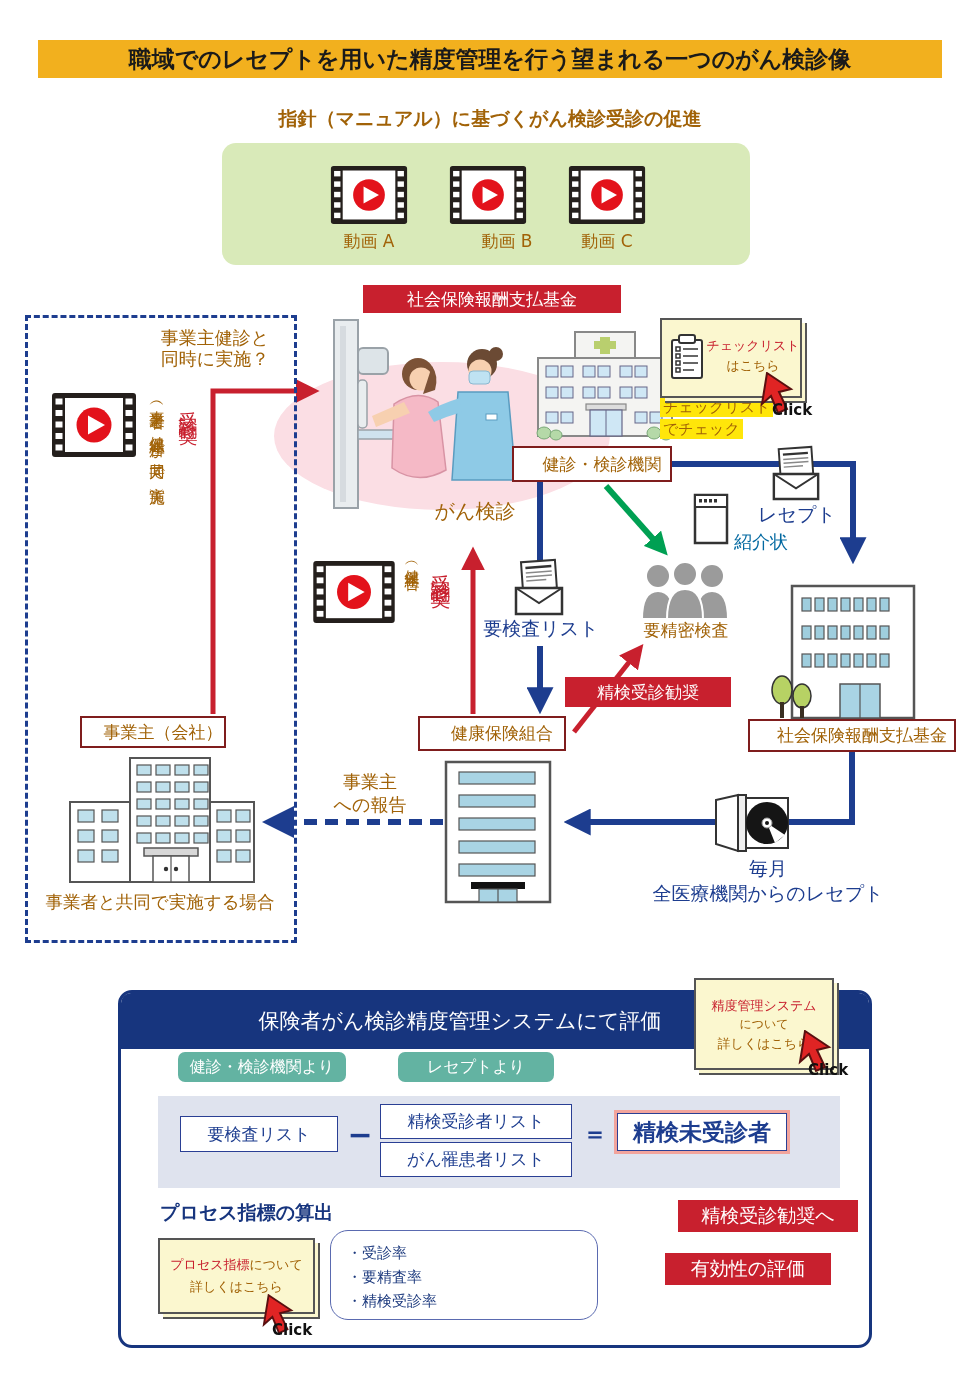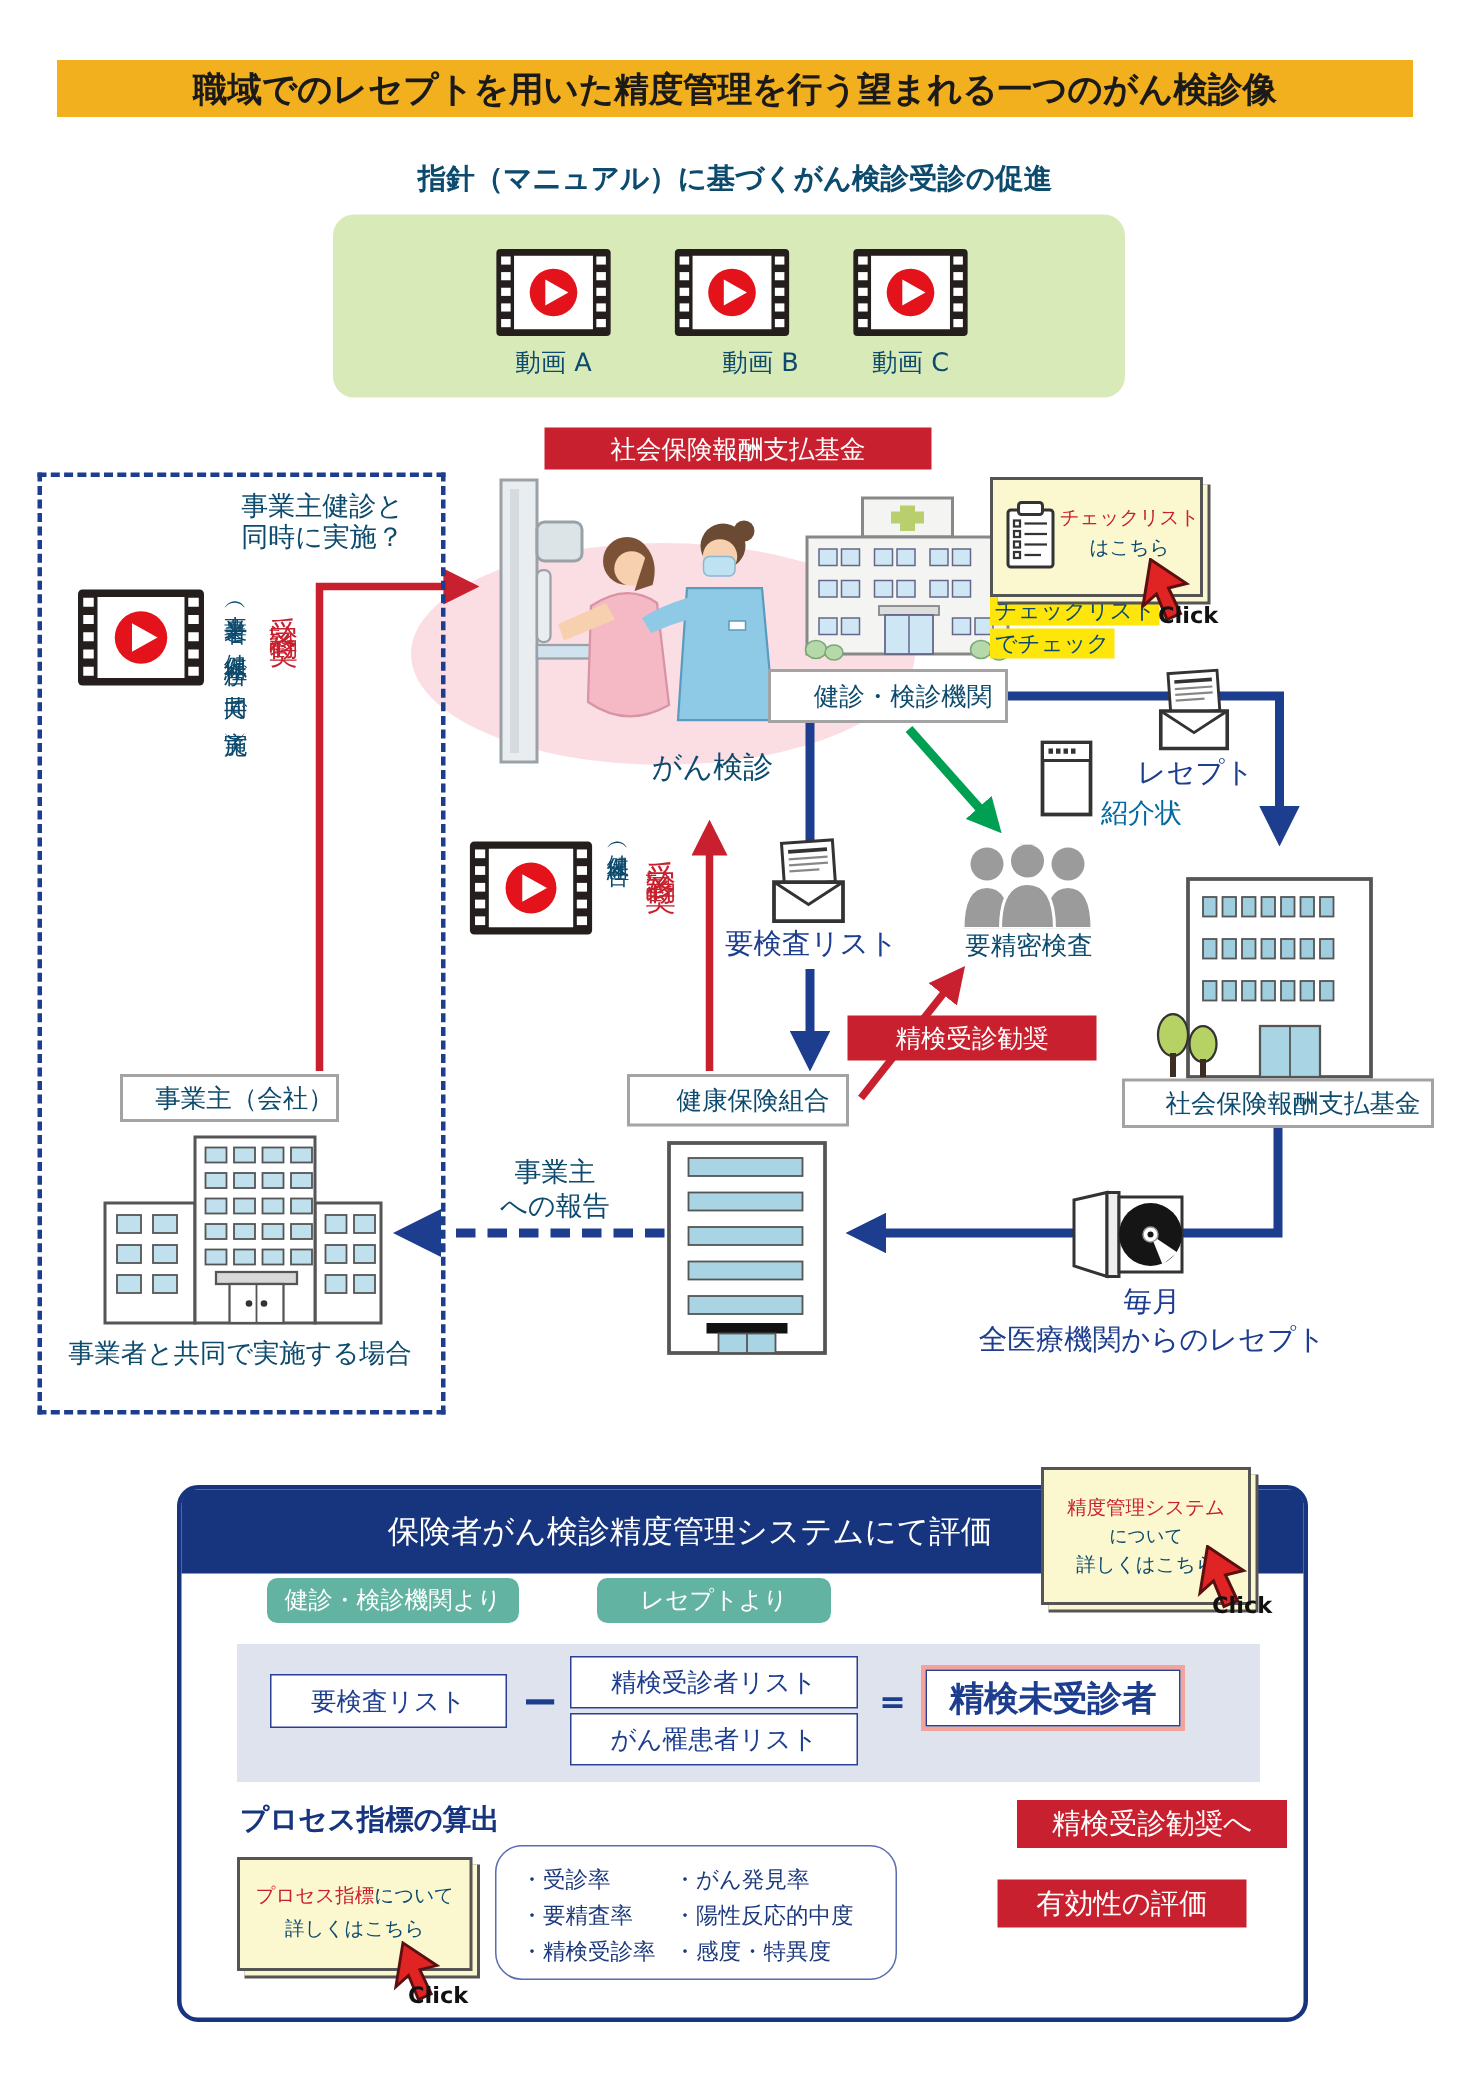--- a/index.html
+++ b/index.html
@@ -2,26 +2,26 @@
 <html><head>
 <meta charset="utf-8">
 <style>
   html,body{margin:0;padding:0;background:#fff;font-family:"DejaVu Sans",sans-serif;}
   #canvas{position:relative;width:980px;height:1400px;background:#fff;overflow:hidden;}
   .abs{position:absolute;}
   .z1{z-index:1}.z2{z-index:2}.z3{z-index:3}.z4{z-index:4}
   .c{display:flex;align-items:center;justify-content:center;}
   .col{display:flex;flex-direction:column;align-items:center;justify-content:center;}
   .nowrap{white-space:nowrap;}
-  .wbox{background:#fff;border:2px solid #a3a3a3;box-sizing:border-box;padding-left:20px;}
+  .wbox{background:#fff;border:2px solid #7f1d1d;box-sizing:border-box;padding-left:20px;}
   .rbanner{background:#c8202e;color:#fff;box-sizing:border-box;}
   .blue{color:#1d3d8f;}
   .red{color:#c8202e;}
   .green{color:#0369a1;}
-  .dark{color:#0c4a6e;}
+  .dark{color:#a16207;}
   .vt{writing-mode:vertical-rl;text-orientation:upright;}
   .note{background:#fbf7cf;border:2px solid #555;box-shadow:4px 4px 0 -1px #fbf7cf,5px 5px 0 0 #555;box-sizing:border-box;}
   .hl{background:#ffe60a;padding:0 3px;display:inline-block;line-height:1.35;}
   .click{font-weight:bold;font-size:15px;color:#111;}
   .pill{background:#63b3a2;color:#fff;border-radius:7px;box-sizing:border-box;}
   .eqbox{background:#fff;border:1.5px solid #2a3f94;box-sizing:border-box;color:#1d3d8f;}
 </style>
 </head>
 <body>
 
@@ -536,24 +536,19 @@
   <div class="abs z4" style="left:272px;top:1320px;">
     <span class="click nowrap">Click</span>
   </div>
 
   <div class="abs z3" style="left:330px;top:1230px;width:268px;height:90px;border:1.5px solid #5a6ab0;border-radius:18px;background:#fff;box-sizing:border-box;">
     <div class="abs col" style="left:16px;top:10px;align-items:flex-start;">
       <span class="nowrap" style="font-size:15px;line-height:24px;color:#1d3a7e;">・受診率</span>
       <span class="nowrap" style="font-size:15px;line-height:24px;color:#1d3a7e;">・要精査率</span>
       <span class="nowrap" style="font-size:15px;line-height:24px;color:#1d3a7e;">・精検受診率</span>
     </div>
-    <div class="abs col" style="left:118px;top:10px;align-items:flex-start;">
-      <span class="nowrap" style="font-size:15px;line-height:24px;color:#1d3a7e;">・がん発見率</span>
-      <span class="nowrap" style="font-size:15px;line-height:24px;color:#1d3a7e;">・陽性反応的中度</span>
-      <span class="nowrap" style="font-size:15px;line-height:24px;color:#1d3a7e;">・感度・特異度</span>
-    </div>
   </div>
 
   <div class="abs z3 c rbanner" style="left:665px;top:1253px;width:166px;height:32px;">
     <span class="nowrap" style="font-size:19px;">有効性の評価</span>
   </div>
 
 </div>
 
 </body></html>

